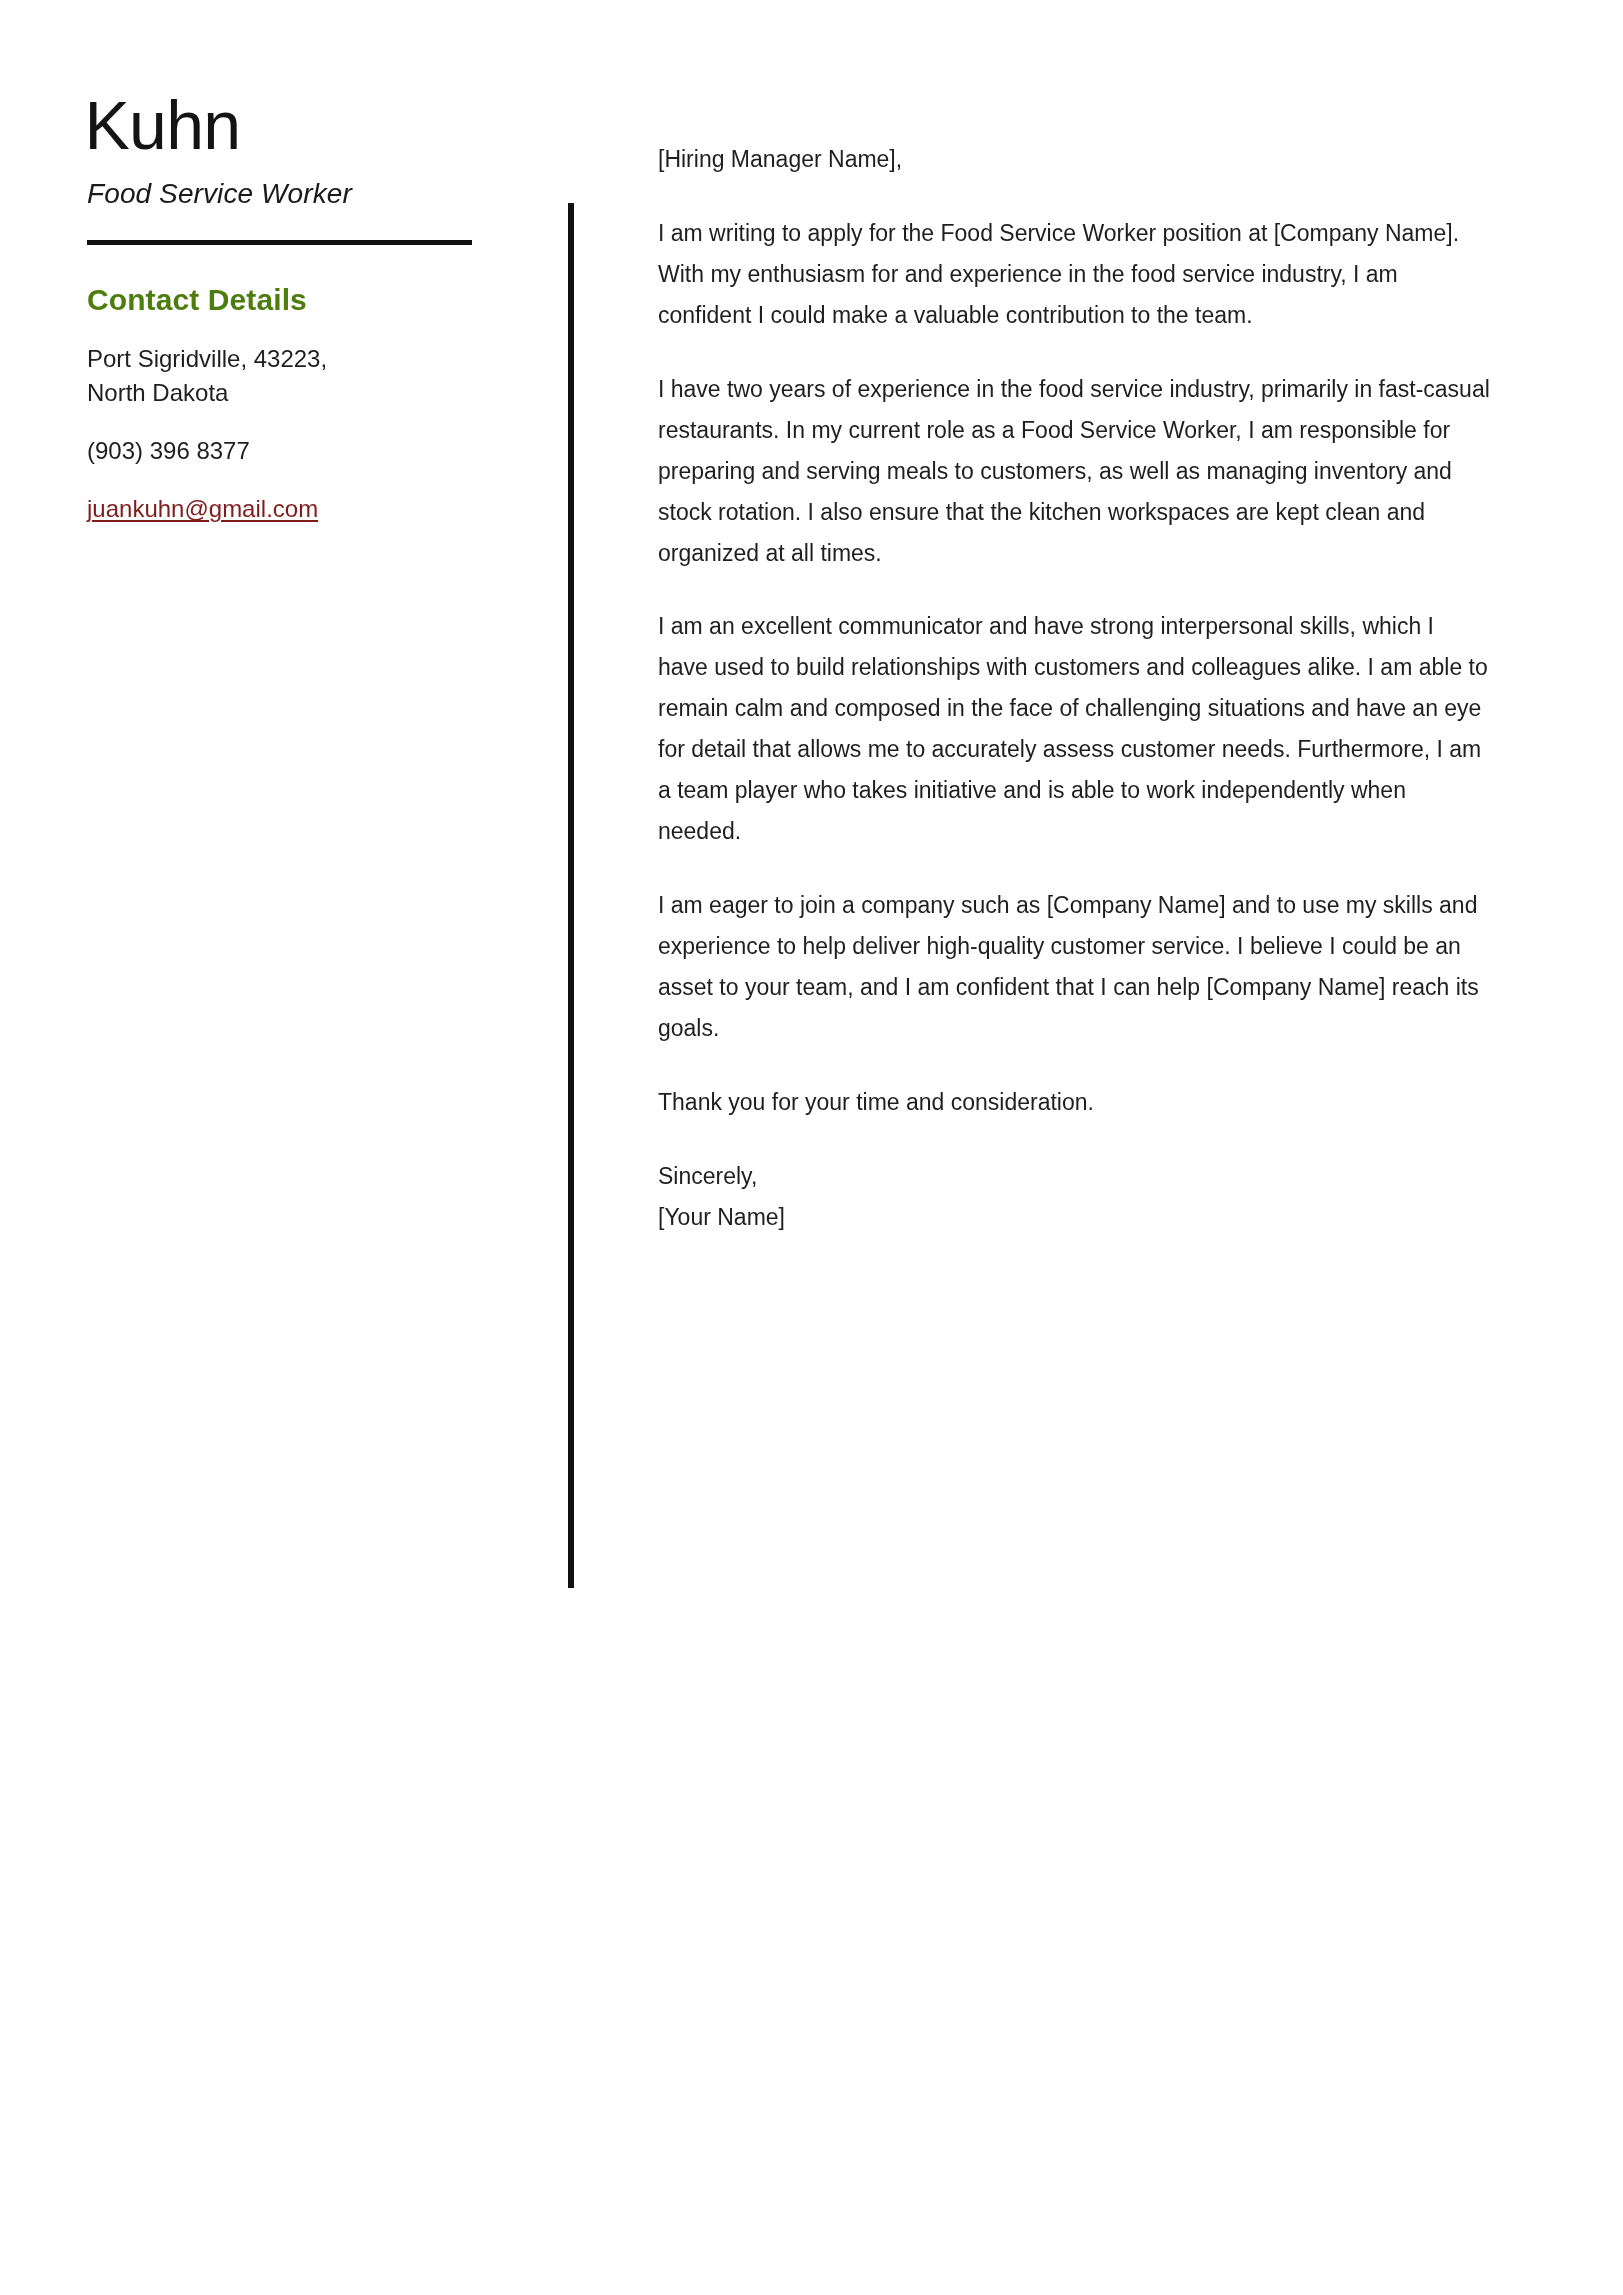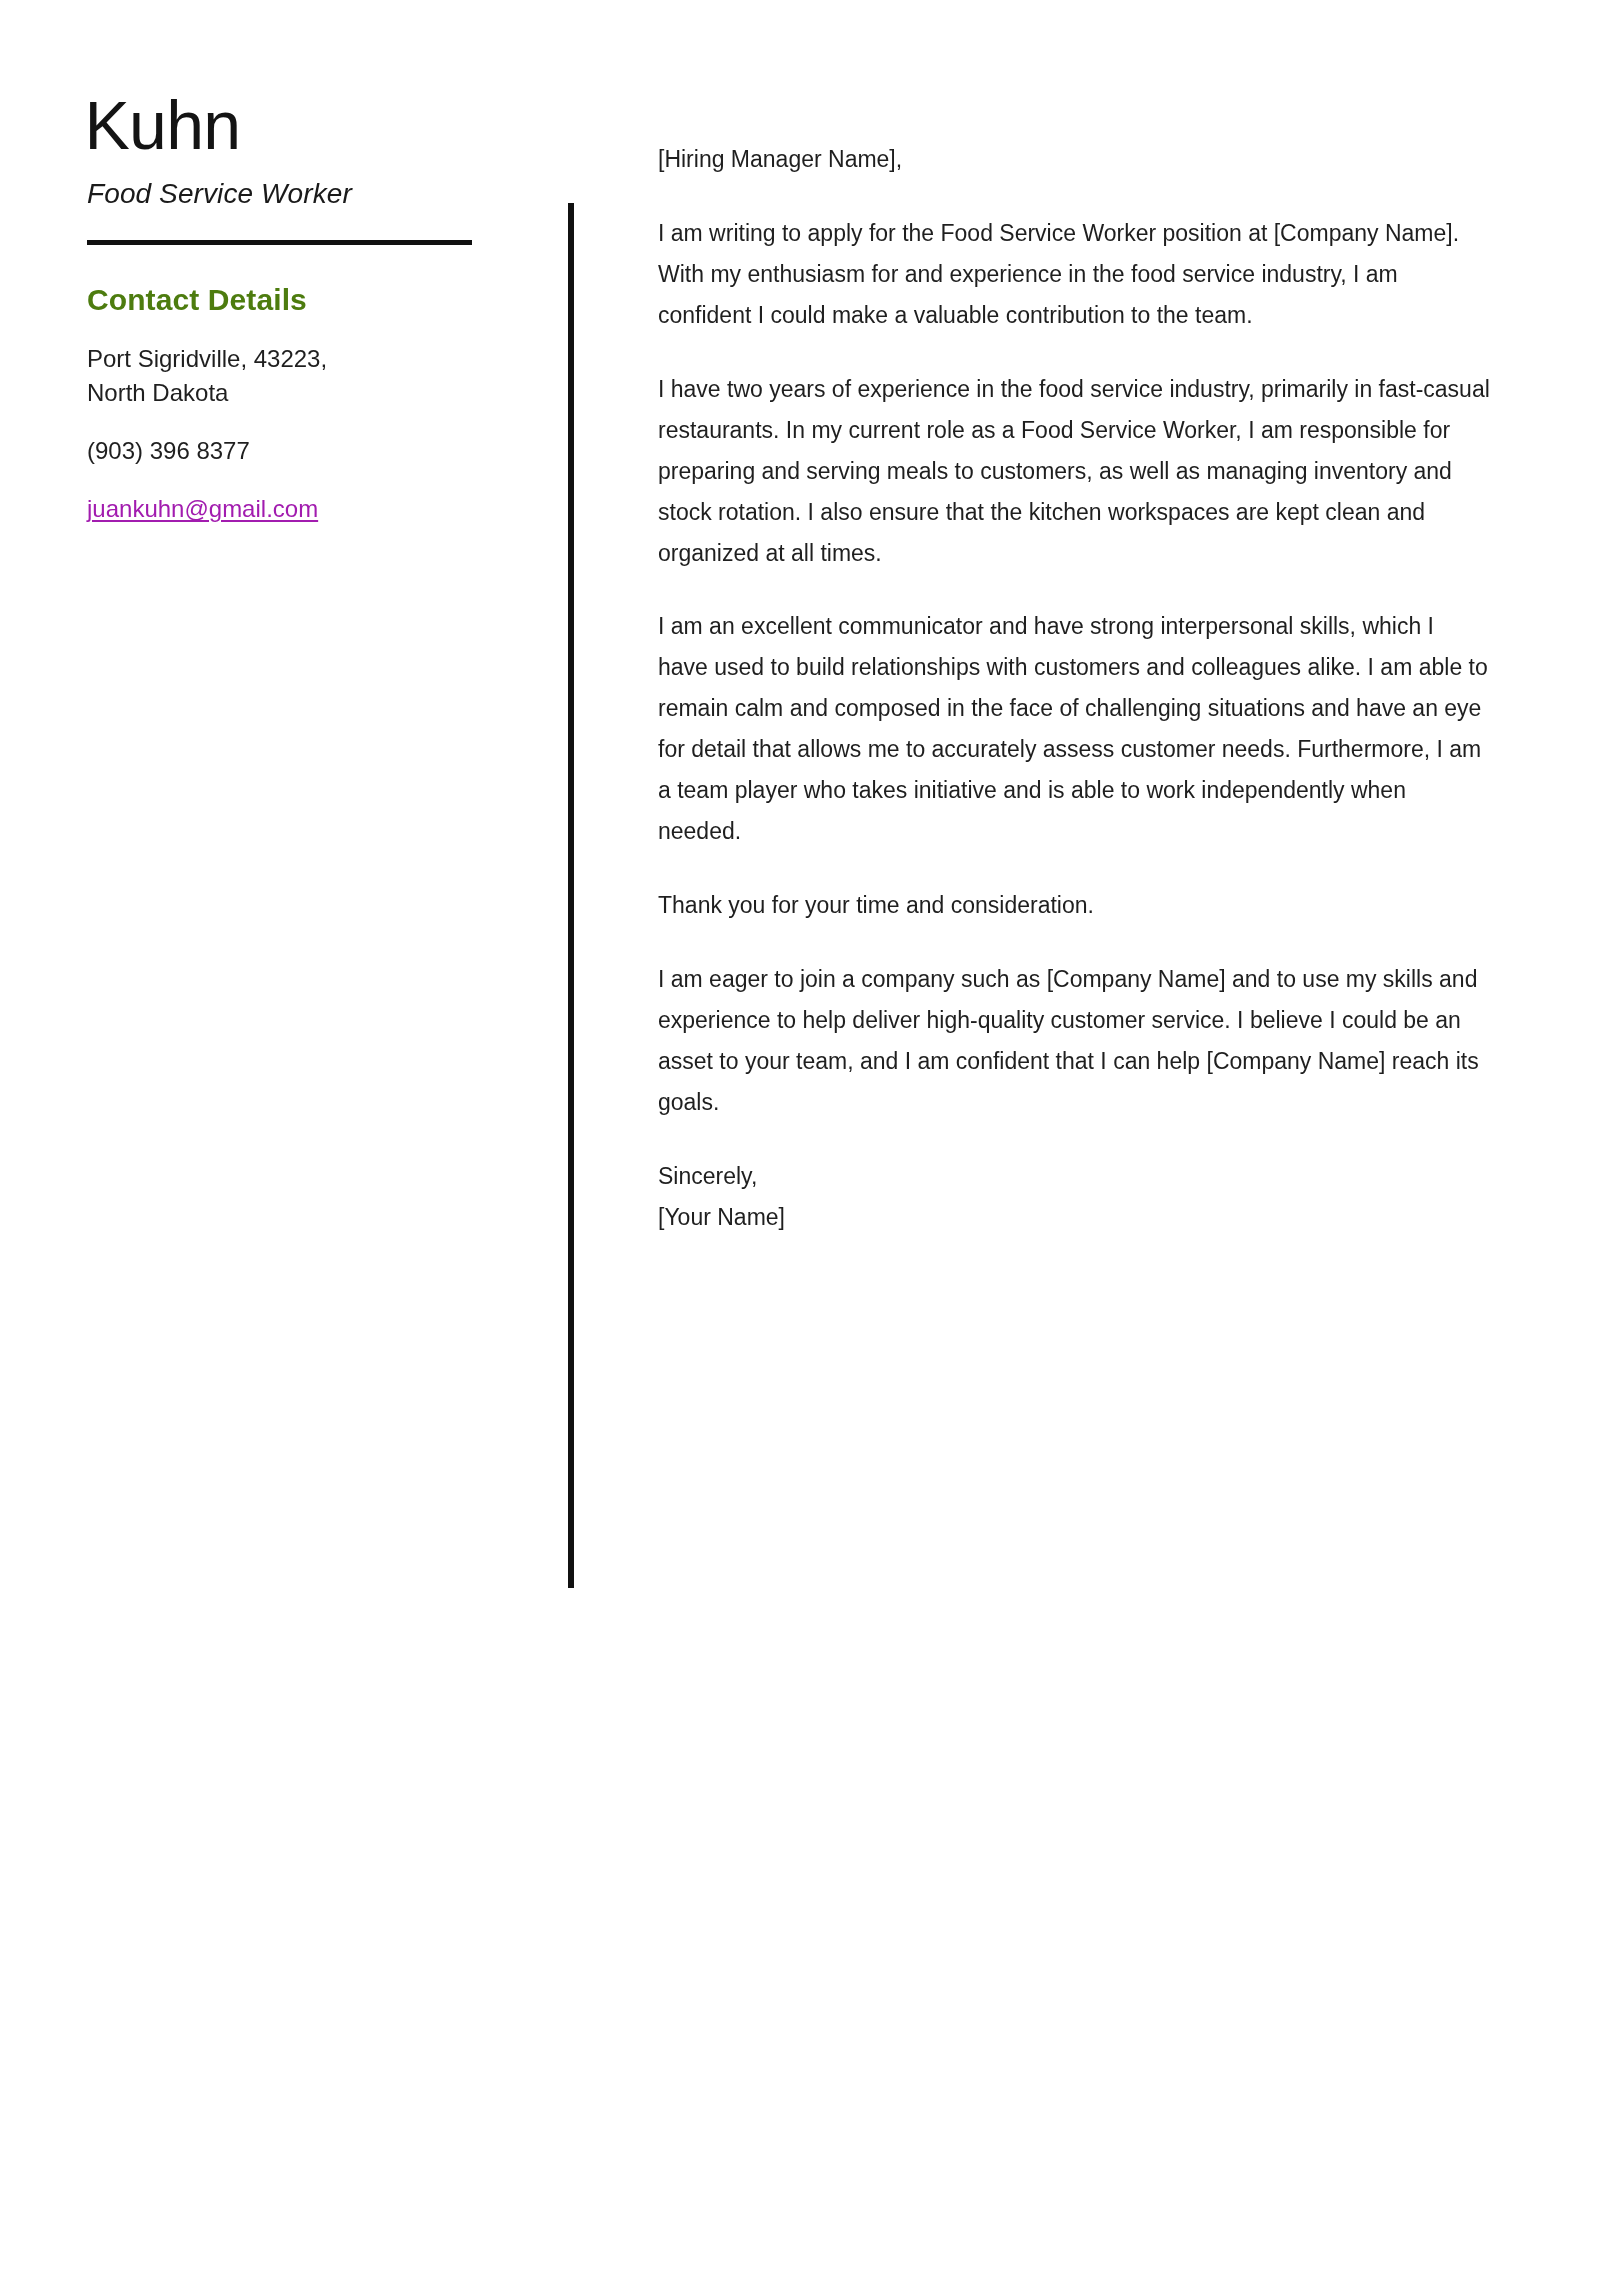--- a/index.html
+++ b/index.html
@@ -81,21 +81,21 @@
     line-height: 1.43;
     color: #1f1f1f;
     margin-bottom: 23.6px;
   }
   .contact-item:last-child { margin-bottom: 0; }
 
   .contact-email {
     text-decoration: underline;
     text-underline-offset: 3.3px;
     text-decoration-thickness: 2px;
-    color: #a21caf;
+    color: #7f1d1d;
     display: inline-block;
   }
 
   
   .divider {
     position: absolute;
     left: 568px;
     top: 203px;
     width: 5.9px;
     height: 1385px;
@@ -169,23 +169,23 @@
   <div class="letter">
 
     <p>[Hiring Manager Name],</p>
 
     <p>I am writing to apply for the Food Service Worker position at [Company Name]. With my enthusiasm for and experience in the food service industry, I am confident I could make a valuable contribution to the team.</p>
 
     <p>I have two years of experience in the food service industry, primarily in fast-casual restaurants. In my current role as a Food Service Worker, I am responsible for preparing and serving meals to customers, as well as managing inventory and stock rotation. I also ensure that the kitchen workspaces are kept clean and organized at all times.</p>
 
     <p>I am an excellent communicator and have strong interpersonal skills, which I have used to build relationships with customers and colleagues alike. I am able to remain calm and composed in the face of challenging situations and have an eye for detail that allows me to accurately assess customer needs. Furthermore, I am a team player who takes initiative and is able to work independently when needed.</p>
 
+    <p>I am eager to join a company such as [Company Name] and to use my skills and experience to help deliver high-quality customer service. I believe I could be an asset to your team, and I am confident that I can help [Company Name] reach its goals.</p>
+
     <p>Thank you for your time and consideration.</p>
-
-    <p>I am eager to join a company such as [Company Name] and to use my skills and experience to help deliver high-quality customer service. I believe I could be an asset to your team, and I am confident that I can help [Company Name] reach its goals.</p>
 
     <div class="signoff-block">
       <span class="signoff-line">Sincerely,</span>
       <span class="signoff-line">[Your Name]</span>
     </div>
 
   </div>
 
 </div>
 

